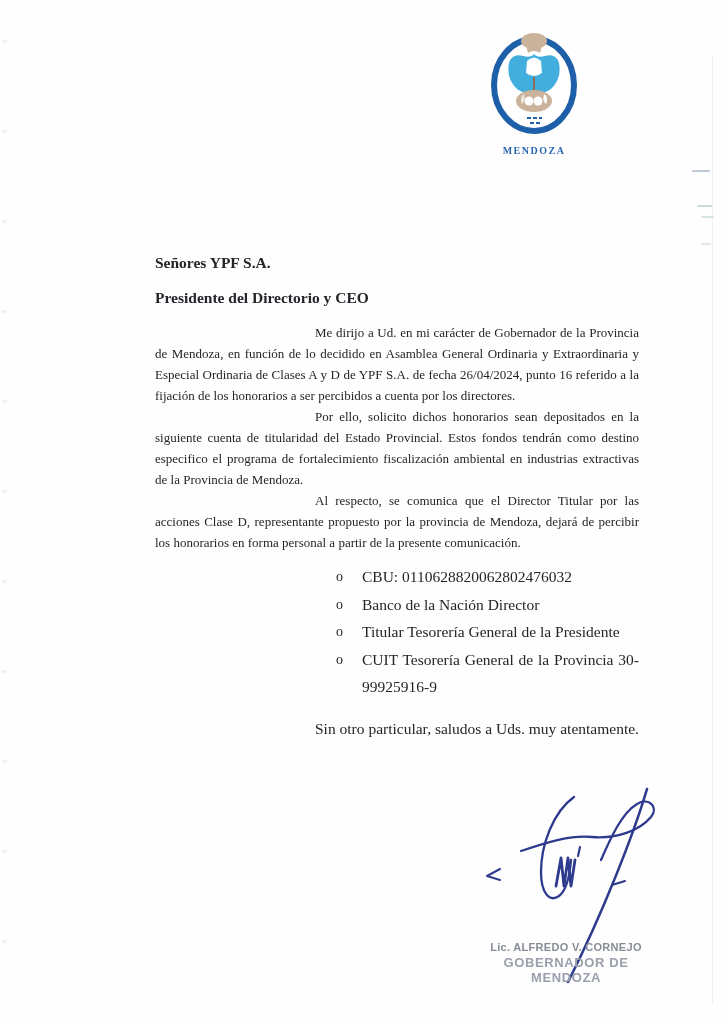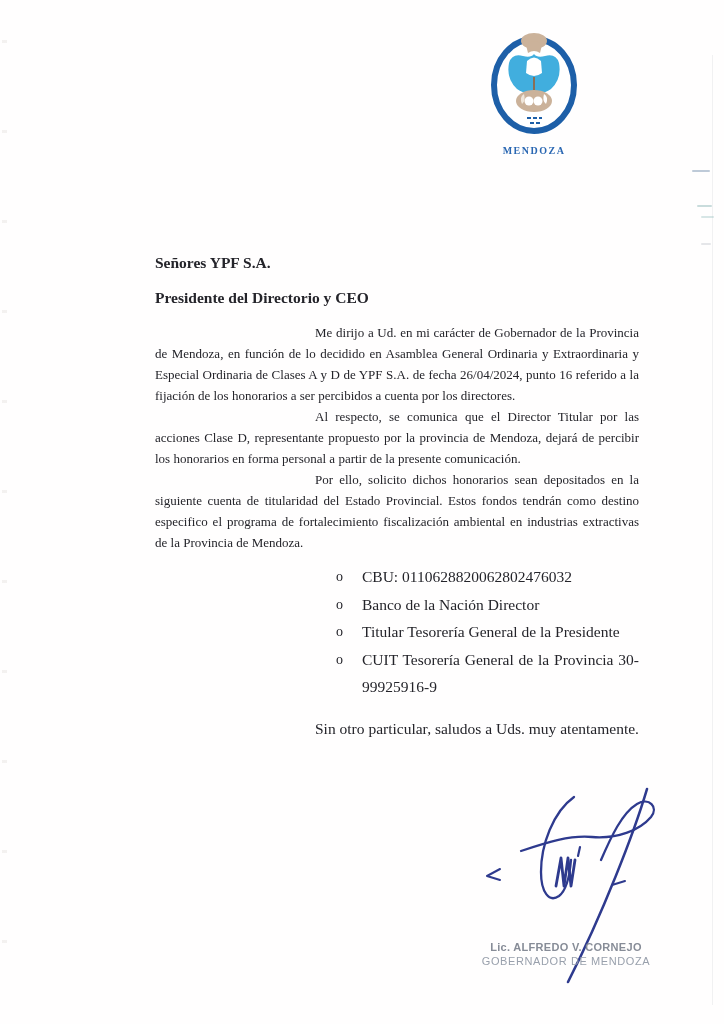--- a/index.html
+++ b/index.html
@@ -114,22 +114,22 @@
     margin-top: 12px;
   }
   .sig-name {
     font-size: 11px;
     font-weight: bold;
     letter-spacing: 0.3px;
     color: #878c97;
   }
   .sig-title {
     margin-top: 2px;
-    font-size: 11px;
-    font-weight: normal;
+    font-size: 13px;
+    font-weight: bold;
     letter-spacing: 0.6px;
     color: #99a0ac;
   }
 </style>
 </head>
 <body>
 
 <div class="page">
 
   <div class="edge-right-line"></div>
@@ -169,22 +169,22 @@
     </svg>
     <div class="logo-text">MENDOZA</div>
   </div>
 
 
   <div class="content">
     <p class="addr">Señores YPF S.A.</p>
     <p class="addr">Presidente del Directorio y CEO</p>
 
     <p class="body-p first">Me dirijo a Ud. en mi carácter de Gobernador de la Provincia de Mendoza, en función de lo decidido en Asamblea General Ordinaria y Extraordinaria y Especial Ordinaria de Clases A y D de YPF S.A. de fecha 26/04/2024, punto 16 referido a la fijación de los honorarios a ser percibidos a cuenta por los directores.</p>
+    <p class="body-p">Por ello, solicito dichos honorarios sean depositados en la siguiente cuenta de titularidad del Estado Provincial. Estos fondos tendrán como destino especifico el programa de fortalecimiento fiscalización ambiental en industrias extractivas de la Provincia de Mendoza.</p>
     <p class="body-p">Al respecto, se comunica que el Director Titular por las acciones Clase D, representante propuesto por la provincia de Mendoza, dejará de percibir los honorarios en forma personal a partir de la presente comunicación.</p>
-    <p class="body-p">Por ello, solicito dichos honorarios sean depositados en la siguiente cuenta de titularidad del Estado Provincial. Estos fondos tendrán como destino especifico el programa de fortalecimiento fiscalización ambiental en industrias extractivas de la Provincia de Mendoza.</p>
 
     <ul class="bank-list">
       <li>
         <span class="blt">o</span>
         <span class="li-text">CBU: 0110628820062802476032</span>
       </li>
       <li>
         <span class="blt">o</span>
         <span class="li-text">Banco de la Nación Director</span>
       </li>

